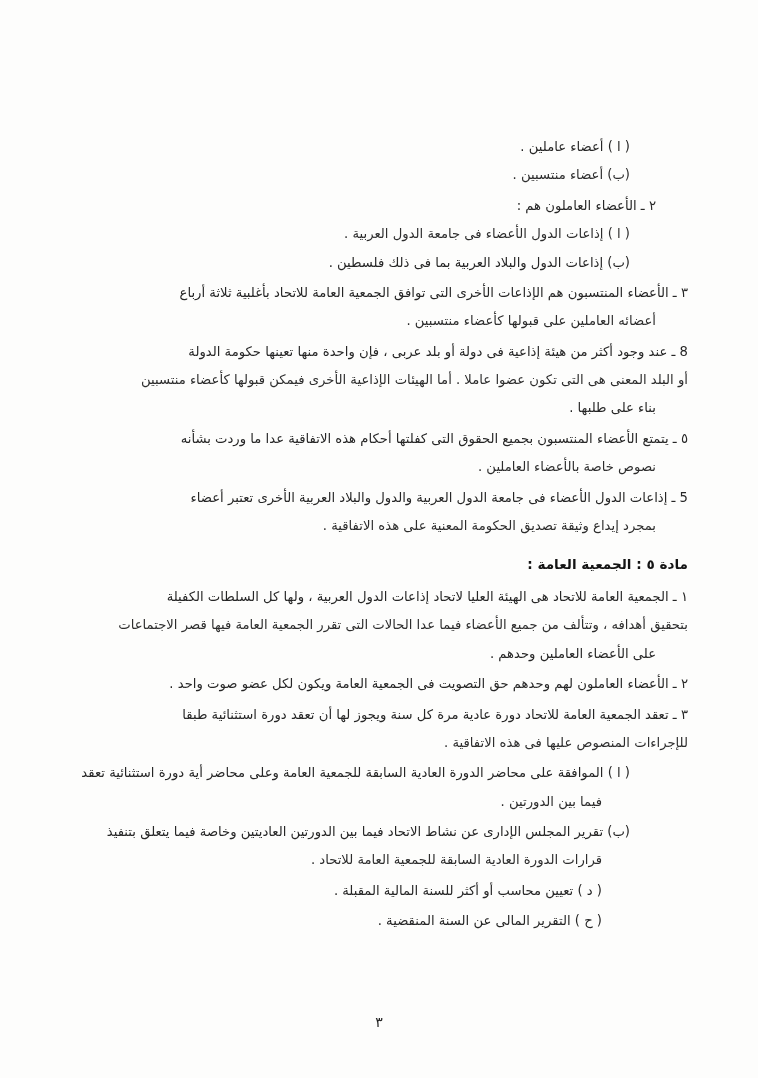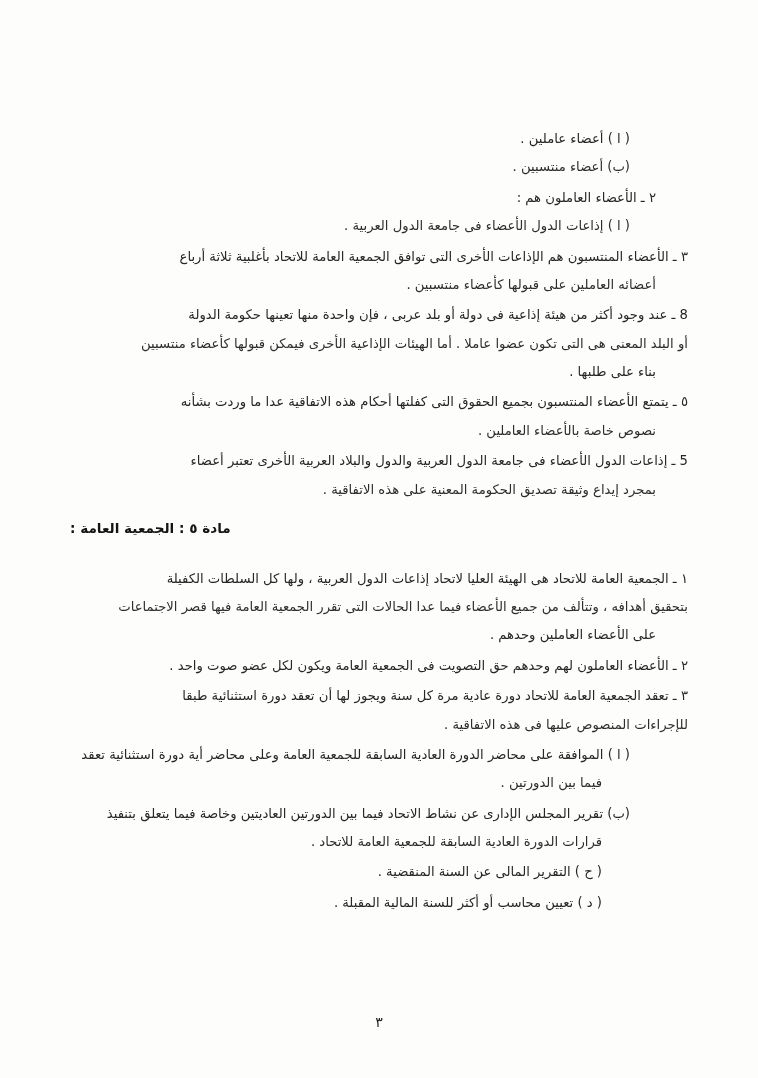--- a/index.html
+++ b/index.html
@@ -34,27 +34,28 @@
     margin: 0 0 7px 0;
     color: #2a2a2a;
     letter-spacing: 0.1px;
   }
   .indent-1 { padding-right: 32px; }
   .indent-2 { padding-right: 58px; }
   .indent-3 { padding-right: 86px; }
   .faded { color: #4a4a4a; }
   .block {
     margin-bottom: 9px;
+    margin-top: 8px;
   }
   .block p.line:last-child { margin-bottom: 0; }
 
   .heading-row {
     display: block;
-    margin: 18px 0 28px 0;
-    text-align: left;
+    margin: 18px 0 10px 0;
+    text-align: right;
   }
   .heading-row .heading-text {
     font-size: 13.6px;
     font-weight: bold;
     color: #141414;
     line-height: 1.6;
   }
 
   .page-number {
     position: absolute;
@@ -77,20 +78,21 @@
   <div class="content">
 
     <div class="block">
       <p class="line indent-2 faded">( ا ) أعضاء عاملين .</p>
       <p class="line indent-2 faded">(ب) أعضاء منتسبين .</p>
     </div>
 
     <div class="block">
       <p class="line indent-1">٢ ـ الأعضاء العاملون هم :</p>
       <p class="line indent-2">( ا ) إذاعات الدول الأعضاء فى جامعة الدول العربية .</p>
+      <p class="line indent-2">(ب) إذاعات الدول والبلاد العربية بما فى ذلك فلسطين .</p>
     </div>
 
     <div class="block">
       <p class="line">٣ ـ الأعضاء المنتسبون هم الإذاعات الأخرى التى توافق الجمعية العامة للاتحاد بأغلبية ثلاثة أرباع</p>
       <p class="line indent-1">أعضائه العاملين على قبولها كأعضاء منتسبين .</p>
     </div>
 
     <div class="block">
       <p class="line">8 ـ عند وجود أكثر من هيئة إذاعية فى دولة أو بلد عربى ، فإن واحدة منها تعينها حكومة الدولة</p>
       <p class="line">أو البلد المعنى هى التى تكون عضوا عاملا . أما الهيئات الإذاعية الأخرى فيمكن قبولها كأعضاء منتسبين</p>
@@ -132,23 +134,23 @@
       <p class="line indent-2">( ا ) الموافقة على محاضر الدورة العادية السابقة للجمعية العامة وعلى محاضر أية دورة استثنائية تعقد</p>
       <p class="line indent-3">فيما بين الدورتين .</p>
     </div>
 
     <div class="block">
       <p class="line indent-2">(ب) تقرير المجلس الإدارى عن نشاط الاتحاد فيما بين الدورتين العاديتين وخاصة فيما يتعلق بتنفيذ</p>
       <p class="line indent-3">قرارات الدورة العادية السابقة للجمعية العامة للاتحاد .</p>
     </div>
 
     <div class="block">
-      <p class="line indent-3">( ح ) التقرير المالى عن السنة المنقضية .</p>
+      <p class="line indent-3">( د ) تعيين محاسب أو أكثر للسنة المالية المقبلة .</p>
     </div>
 
     <div class="block">
-      <p class="line indent-3">( د ) تعيين محاسب أو أكثر للسنة المالية المقبلة .</p>
+      <p class="line indent-3">( ح ) التقرير المالى عن السنة المنقضية .</p>
     </div>
 
   </div>
 
   <div class="page-number">٣</div>
 </div>
 
 </body></html>

